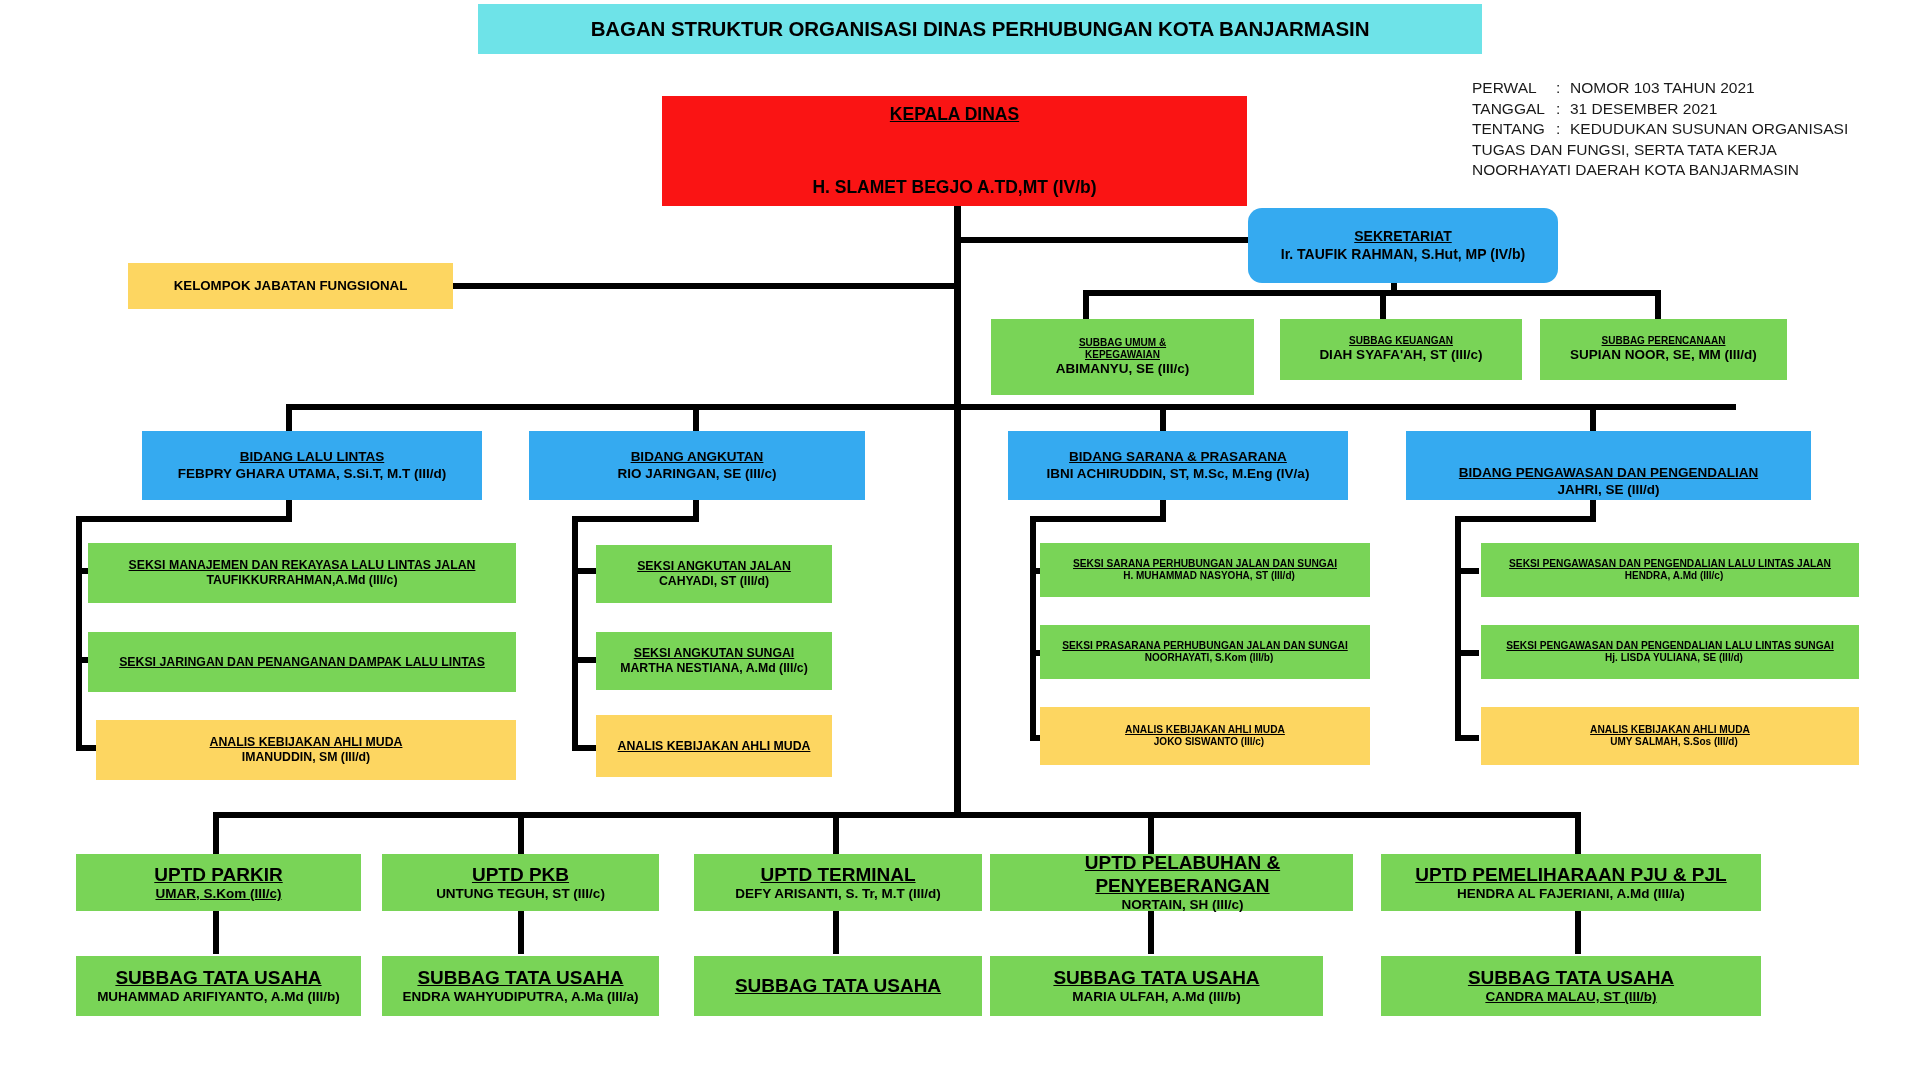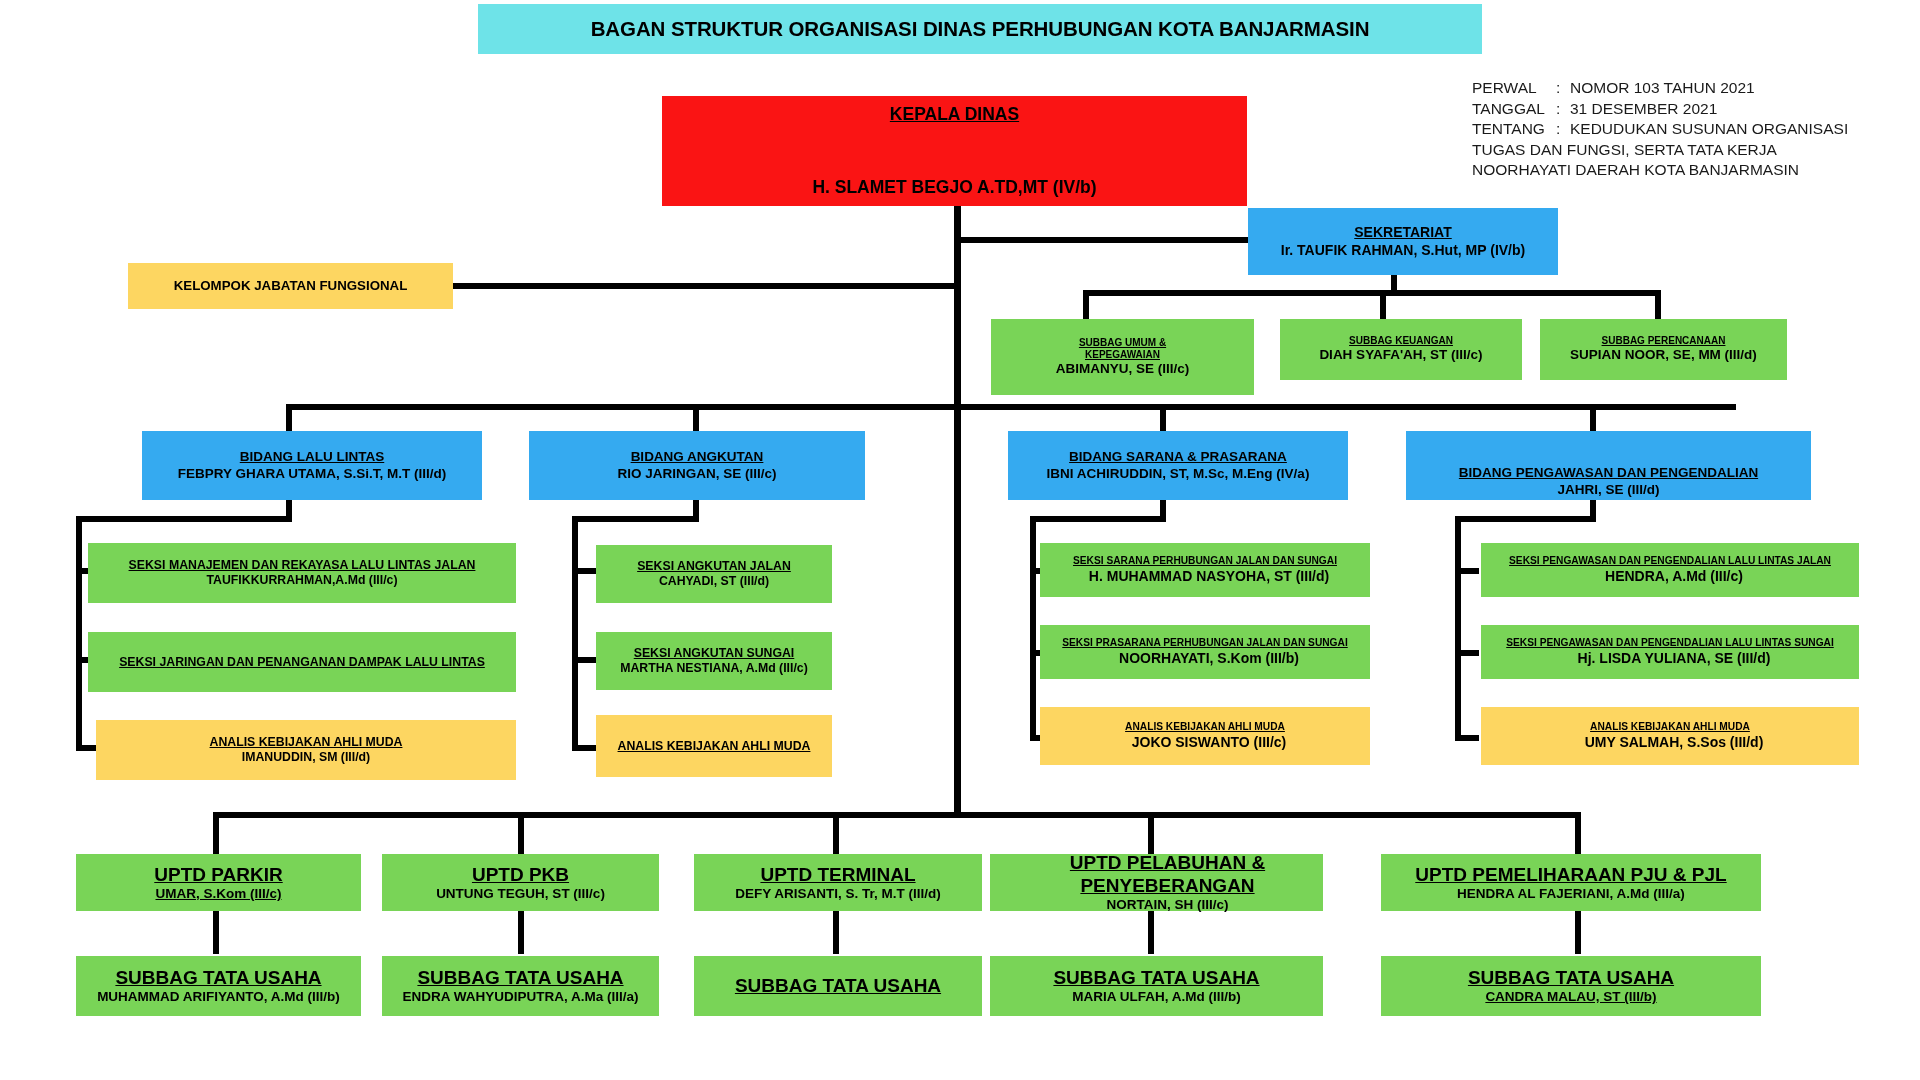--- a/index.html
+++ b/index.html
@@ -86,21 +86,21 @@
   .s-head .t2 { font-size: 17.5px; margin-top: 44px; }
   .s-sek .t1  { font-size: 14px; }
   .s-sek .t2  { font-size: 14px; }
   .s-sub .t1  { font-size: 10px; }
   .s-sub .t2  { font-size: 13.5px; }
   .s-bid .t1  { font-size: 13.5px; }
   .s-bid .t2  { font-size: 13.5px; }
   .s-seksi .t1 { font-size: 12.3px; }
   .s-seksi .t2 { font-size: 12.3px; }
   .s-small .t1 { font-size: 10.2px; }
-  .s-small .t2 { font-size: 14px; padding-left: 8px; }
+  .s-small .t2 { font-size: 10px; padding-left: 8px; }
   .s-uptd .t1 { font-size: 19px; }
   .s-uptd .t2 { font-size: 13.5px; }
   .s-kjf .t1  { font-size: 13.3px; text-decoration: none; }
 
   
   .ln {
     position: absolute;
     background: #000000;
     z-index: 1;
   }
@@ -186,21 +186,21 @@
   <div class="ln" style="left:518px; top:910px; width:6px; height:44px;"></div>
   <div class="ln" style="left:833px; top:910px; width:6px; height:44px;"></div>
   <div class="ln" style="left:1148px; top:910px; width:6px; height:44px;"></div>
   <div class="ln" style="left:1575px; top:910px; width:6px; height:44px;"></div>
 
   <div class="node red s-head" style="left:662px; top:96px; width:585px; height:110px;gap:8px;">
     <span class="t1">KEPALA DINAS</span>
     <span class="t2">H. SLAMET BEGJO A.TD,MT (IV/b)</span>
   </div>
 
-  <div class="node blue s-sek" style="left:1248px; top:208px; width:310px; height:67px;">
+  <div class="node blue s-sek" style="left:1248px; top:208px; width:310px; height:75px;border-radius:14px;">
     <span class="t1">SEKRETARIAT</span>
     <span class="t2">Ir. TAUFIK RAHMAN, S.Hut, MP (IV/b)</span>
   </div>
 
   <div class="node yellow s-kjf" style="left:128px; top:263px; width:325px; height:46px;">
     <span class="t1">KELOMPOK JABATAN FUNGSIONAL</span>
   </div>
 
   <div class="node green s-sub" style="left:991px; top:319px; width:263px; height:76px;">
     <span class="t1">SUBBAG UMUM &amp;</span>
@@ -289,21 +289,21 @@
     <span class="t2" style="text-decoration:underline;">UMAR, S.Kom (III/c)</span>
   </div>
   <div class="node green s-uptd" style="left:382px; top:854px; width:277px; height:57px;">
     <span class="t1">UPTD PKB</span>
     <span class="t2">UNTUNG TEGUH, ST (III/c)</span>
   </div>
   <div class="node green s-uptd" style="left:694px; top:854px; width:288px; height:57px;">
     <span class="t1">UPTD TERMINAL</span>
     <span class="t2">DEFY ARISANTI, S. Tr, M.T (III/d)</span>
   </div>
-  <div class="node green s-uptd" style="left:990px; top:854px; width:333px; height:57px;padding-left:28px;">
+  <div class="node green s-uptd" style="left:990px; top:854px; width:363px; height:57px;padding-left:28px;">
     <span class="t1">UPTD PELABUHAN &amp; PENYEBERANGAN</span>
     <span class="t2">NORTAIN, SH (III/c)</span>
   </div>
   <div class="node green s-uptd" style="left:1381px; top:854px; width:380px; height:57px;">
     <span class="t1">UPTD PEMELIHARAAN PJU &amp; PJL</span>
     <span class="t2">HENDRA AL FAJERIANI, A.Md (III/a)</span>
   </div>
 
   <div class="node green s-uptd" style="left:76px; top:956px; width:285px; height:60px;">
     <span class="t1">SUBBAG TATA USAHA</span>

